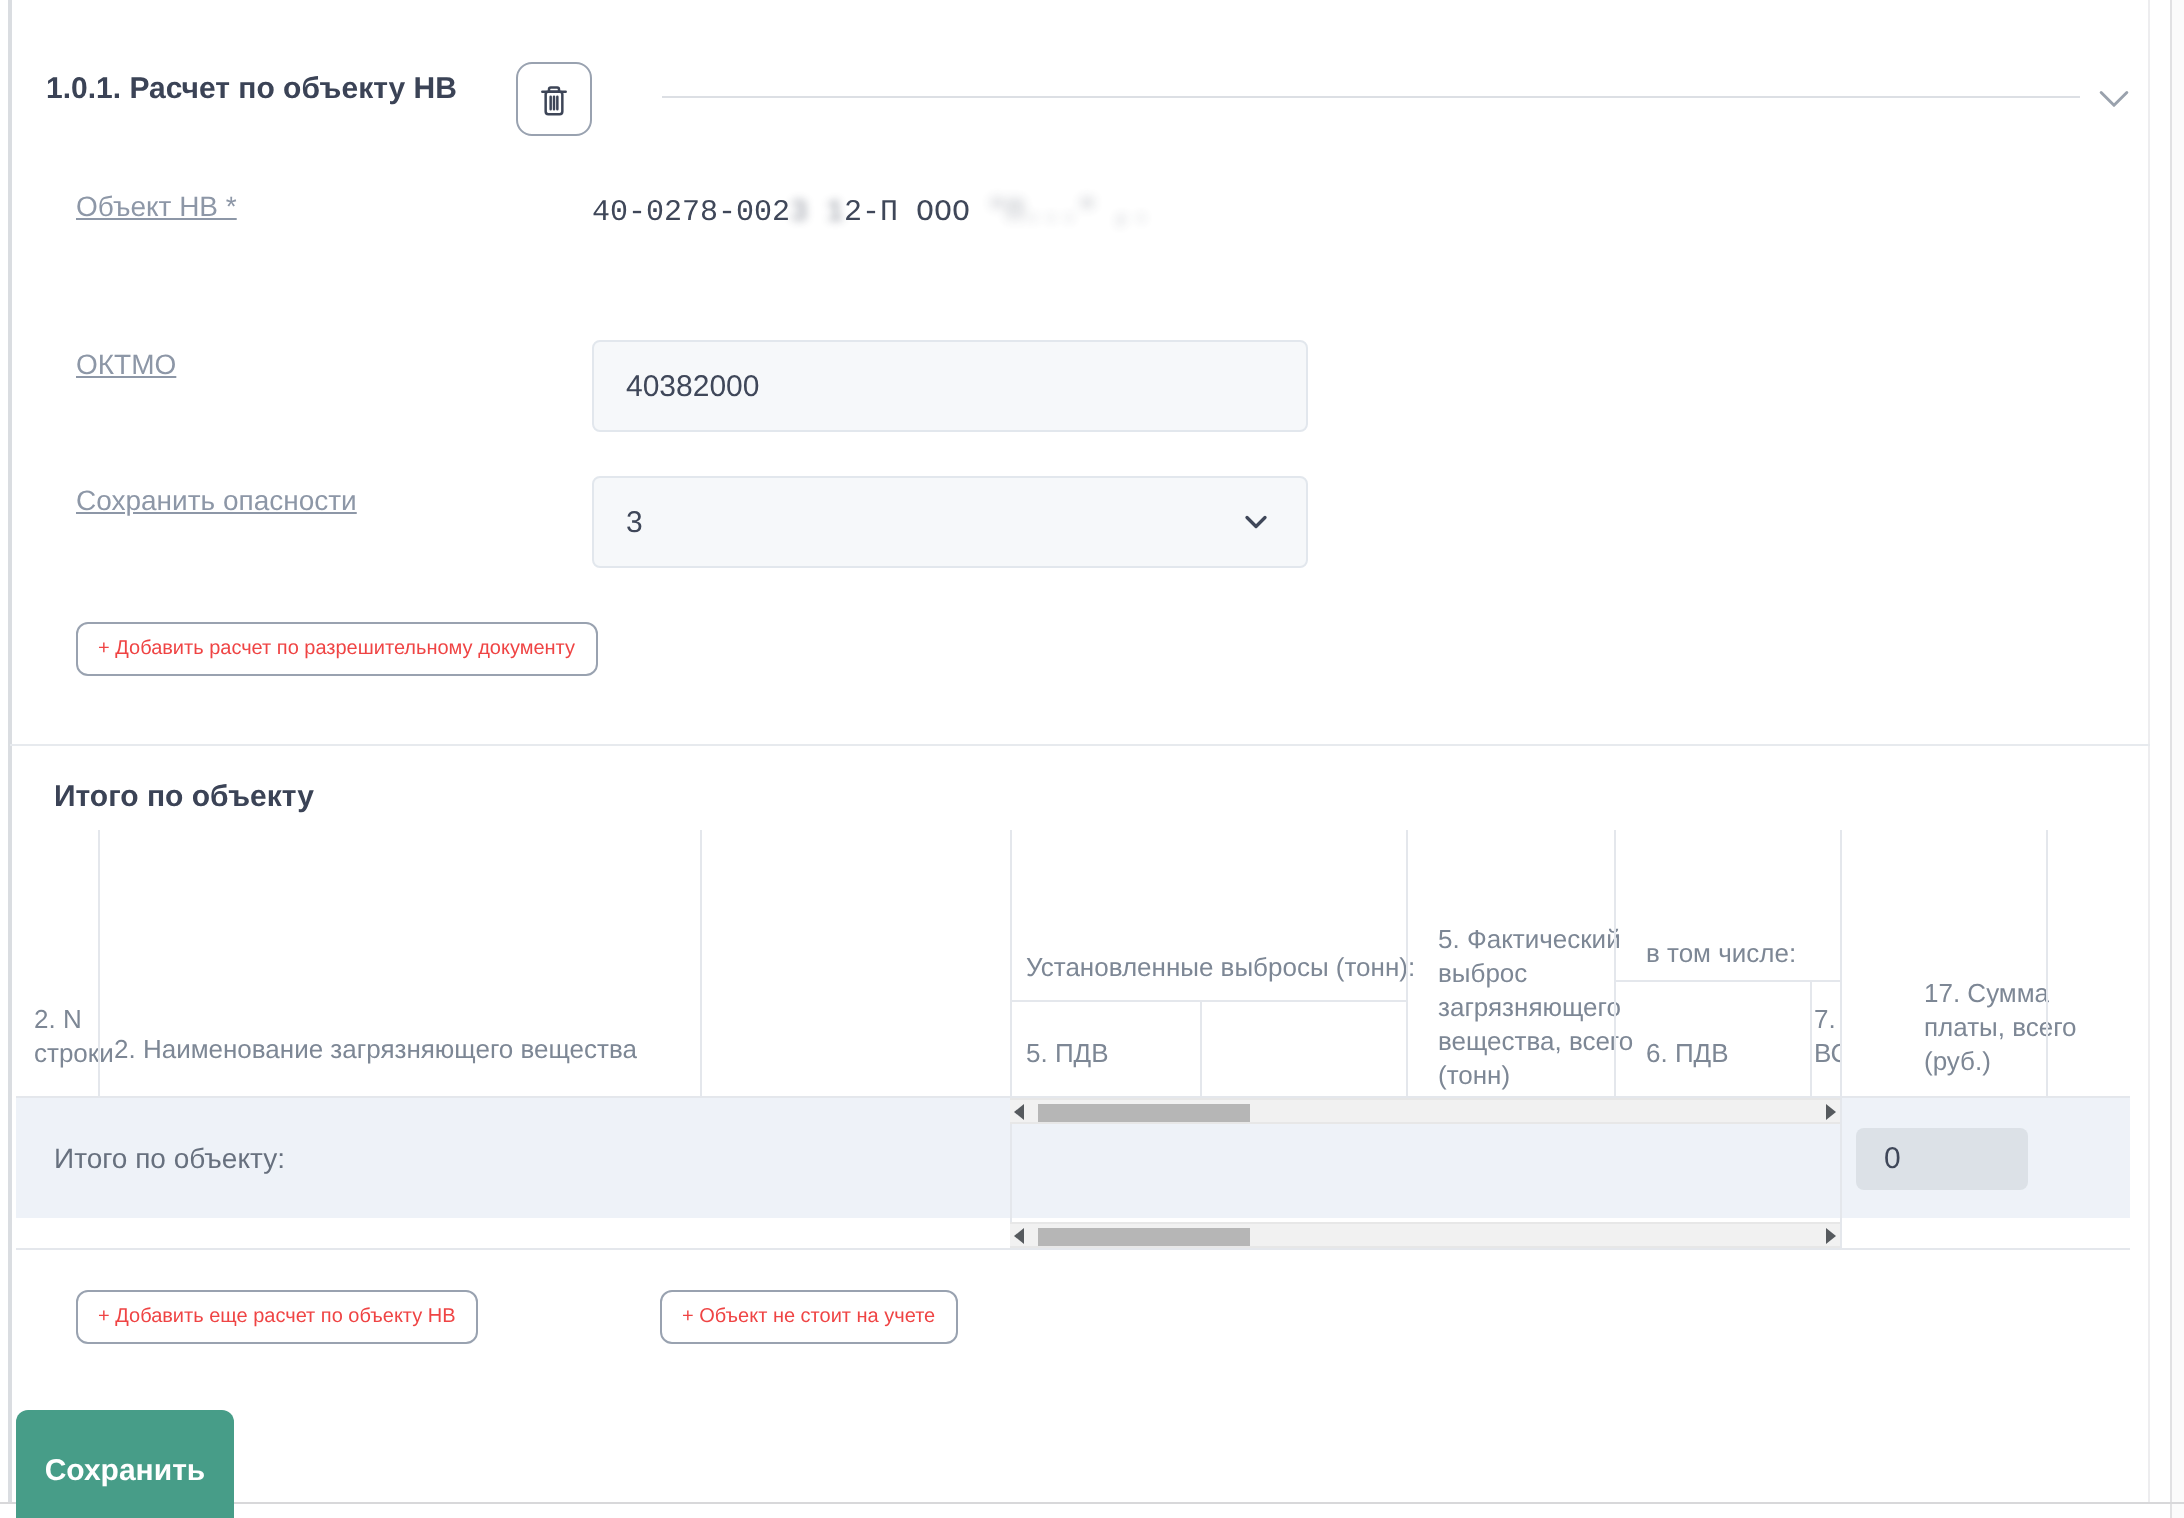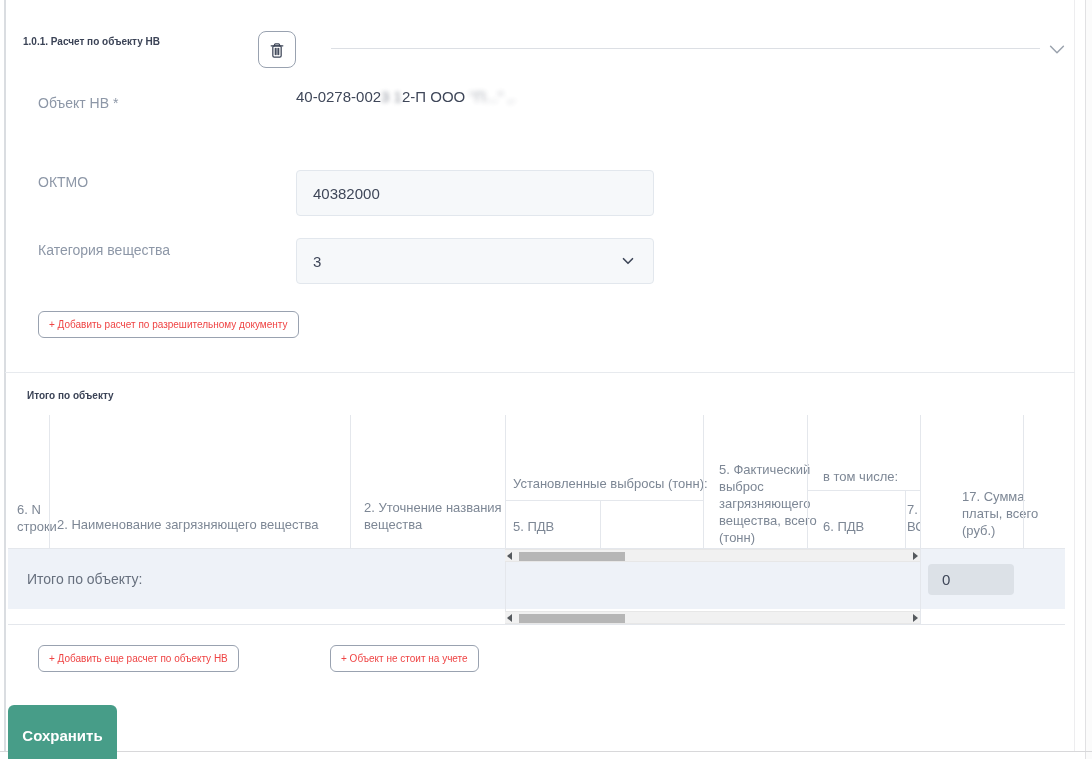--- a/index.html
+++ b/index.html
@@ -6,29 +6,29 @@
   html,body { width:1092px; height:759px; background:#fff; overflow:hidden; }
   body { font-family:"Liberation Sans", sans-serif; color:#3c4458; position:relative; }
 
   
   .edge-left   { position:absolute; left:4px; top:0; width:2px; height:751px; background:#dadde1; }
   .edge-right  { position:absolute; left:1074px; top:0; width:1px; height:751px; background:#ededef; }
   .edge-scroll { position:absolute; left:1085px; top:0; width:7px; height:759px; background:#fbfbfb; border-left:1px solid #e1e1e3; }
   .edge-bottom { position:absolute; left:0; top:751px; width:1092px; height:1px; background:#d8d8da; }
 
   
-  .sec-title { position:absolute; font-size:10px; font-weight:bold; color:#3b4356; }
+  .sec-title { position:absolute; font-size:15px; font-weight:bold; color:#3b4356; }
   .title-main { left:23px; top:36px; }
   .trash-btn { position:absolute; left:258px; top:31px; width:38px; height:37px; background:#fff;
                border:1px solid #99a2b0; border-radius:8px; display:flex; align-items:center; justify-content:center; cursor:pointer; }
   .hdr-divider { position:absolute; left:331px; top:48px; width:709px; height:1px; background:#dcdfe4; }
   .collapse-btn { position:absolute; left:1044px; top:38px; width:26px; height:22px; background:none; border:none; cursor:pointer;
                   display:flex; align-items:center; justify-content:center; }
 
-  .f-label { position:absolute; left:38px; font-size:14px; color:#8d97a7; }
+  .f-label { position:absolute; left:38px; font-size:14px; color:#8d97a7;text-decoration:underline; }
   .f-value { position:absolute; left:296px; font-size:15px; color:#3f4759; }
   .blurred  { filter:blur(2px); opacity:.6; }
   .blurred2 { filter:blur(2.6px); opacity:.45; }
 
   .input-box { position:absolute; left:296px; width:358px; height:46px; background:#f6f8fa;
                border:1px solid #e2e7ed; border-radius:4px; font-size:15px; color:#3f4759;
                padding:0 16px; font-family:"Liberation Sans", sans-serif; }
   .select-box { display:flex; align-items:center; justify-content:space-between; cursor:pointer; }
 
   .outline-btn { position:absolute; height:27px; background:#fff; border:1px solid #99a2b0; border-radius:6px;
@@ -84,28 +84,28 @@
 
 <button class="collapse-btn">
   <span style="display:flex;">
     <svg width="22" height="22" viewBox="0 0 24 24" fill="none" stroke="#9aa2ad" stroke-width="1.6" stroke-linecap="round" stroke-linejoin="round">
       <polyline points="5 9 12 16 19 9"></polyline>
     </svg>
   </span>
 </button>
 
 <div class="f-label" style="top:95px;">Объект НВ *</div>
-<div class="f-value" style="top:88px;">
+<div class="f-value" style="top:98px;font-family:Liberation Mono, monospace;">
   <span>40-0278-002</span><span class="blurred">3 1</span><span>2-П ООО </span><span class="blurred2">"П..."  ,.</span>
 </div>
 
 <div class="f-label" style="top:174px;">ОКТМО</div>
 <input class="input-box" style="top: 170px;" type="text" value="40382000">
 
-<div class="f-label" style="top:242px;">Категория вещества</div>
+<div class="f-label" style="top:242px;">Сохранить опасности</div>
 <div class="input-box select-box" style="top:238px;">
   <span>3</span>
   <span style="display:flex;">
     <svg width="18" height="18" viewBox="0 0 24 24" fill="none" stroke="#3f4759" stroke-width="2.2" stroke-linecap="round" stroke-linejoin="round">
       <polyline points="6 9 12 15 18 9"></polyline>
     </svg>
   </span>
 </div>
 
 <button class="outline-btn" style="left:38px; top:311px;">+ Добавить расчет по разрешительному документу</button>
@@ -113,24 +113,23 @@
 <div class="section-split"></div>
 
 <div class="sec-title" style="left:27px; top:390px;">Итого по объекту</div>
 
 <div class="tbl">
 
   <div class="row-bg" style="left:0; top:134px; width:497px; height:60px;"></div>
   <div class="row-bg" style="left:497px; top:147px; width:415px; height:47px;"></div>
   <div class="row-bg" style="left:912px; top:134px; width:145px; height:60px;"></div>
 
-  <div class="th-text pre" style="left:9px; top:86px;">6. N
+  <div class="th-text pre" style="left:9px; top:86px;">2. N
 строки</div>
   <div class="th-text nowrap" style="left:49px; top:101px;">2. Наименование загрязняющего вещества</div>
-  <div class="th-text" style="left:356px; top:84px; width:142px;">2. Уточнение названия вещества</div>
 
   <div class="scroll-head">
     <div class="th-text nowrap" style="left:8px; top:60px;">Установленные выбросы (тонн):</div>
     <div class="th-text" style="left:8px; top:103px;">5. ПДВ</div>
     <div class="th-text" style="left:103px; top:103px;margin-top:39px;">4. ВСВ</div>
     <div class="th-text" style="left:214px; top:46px; width:100px;">5. Фактический выброс загрязняющего вещества, всего (тонн)</div>
     <div class="th-text" style="left:318px; top:53px;">в том числе:</div>
     <div class="th-text" style="left:318px; top:103px;">6. ПДВ</div>
     <div class="th-text pre" style="left:402px; top:86px;">7.
 ВС</div>

